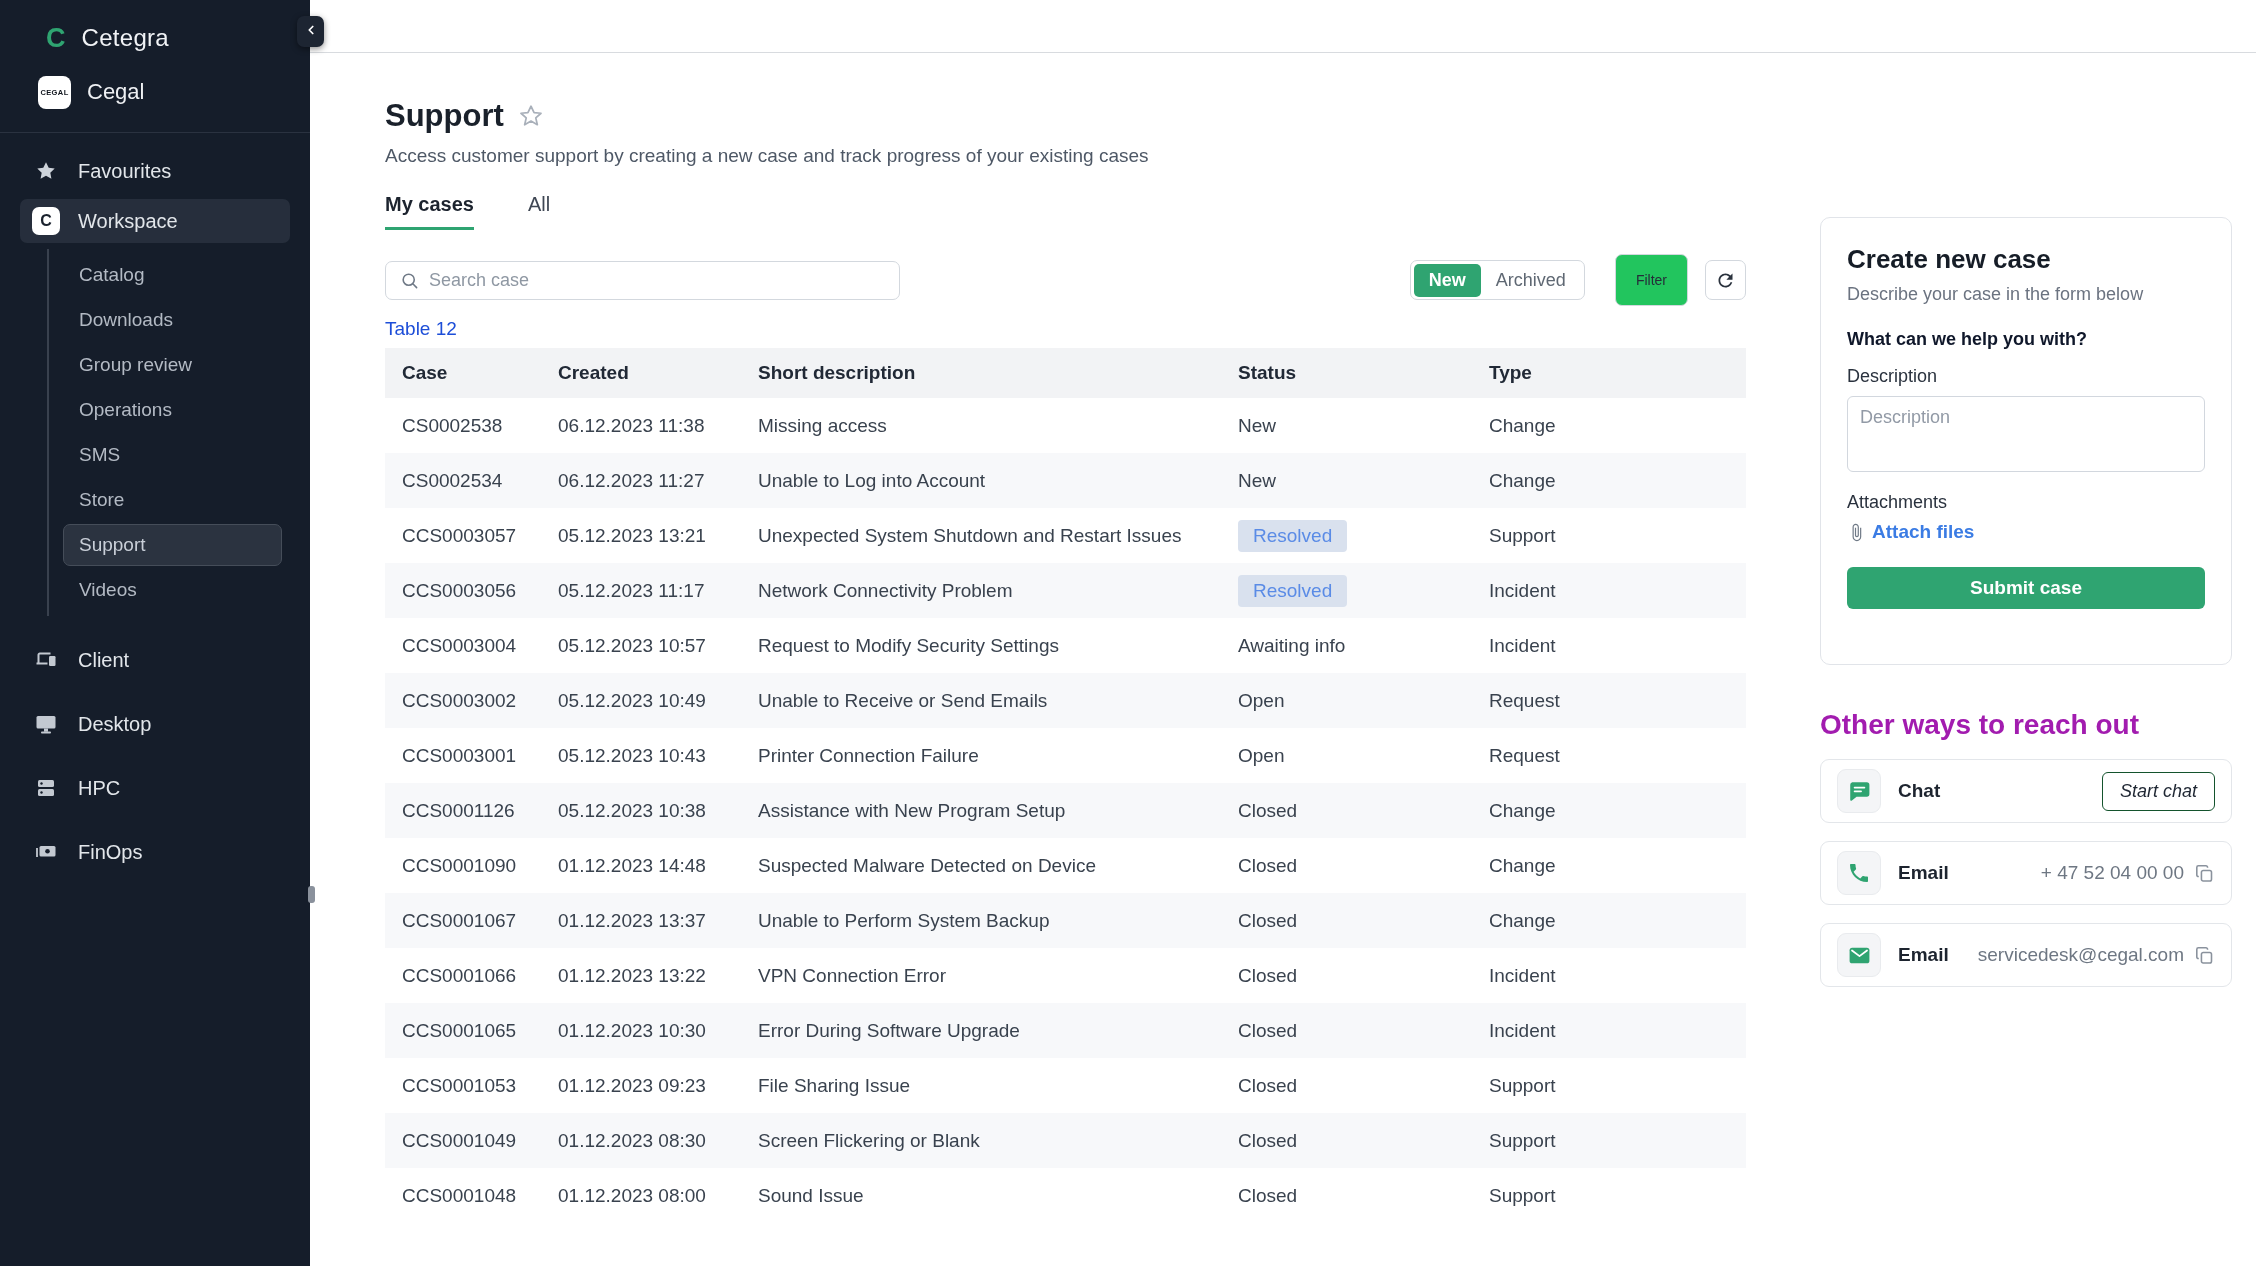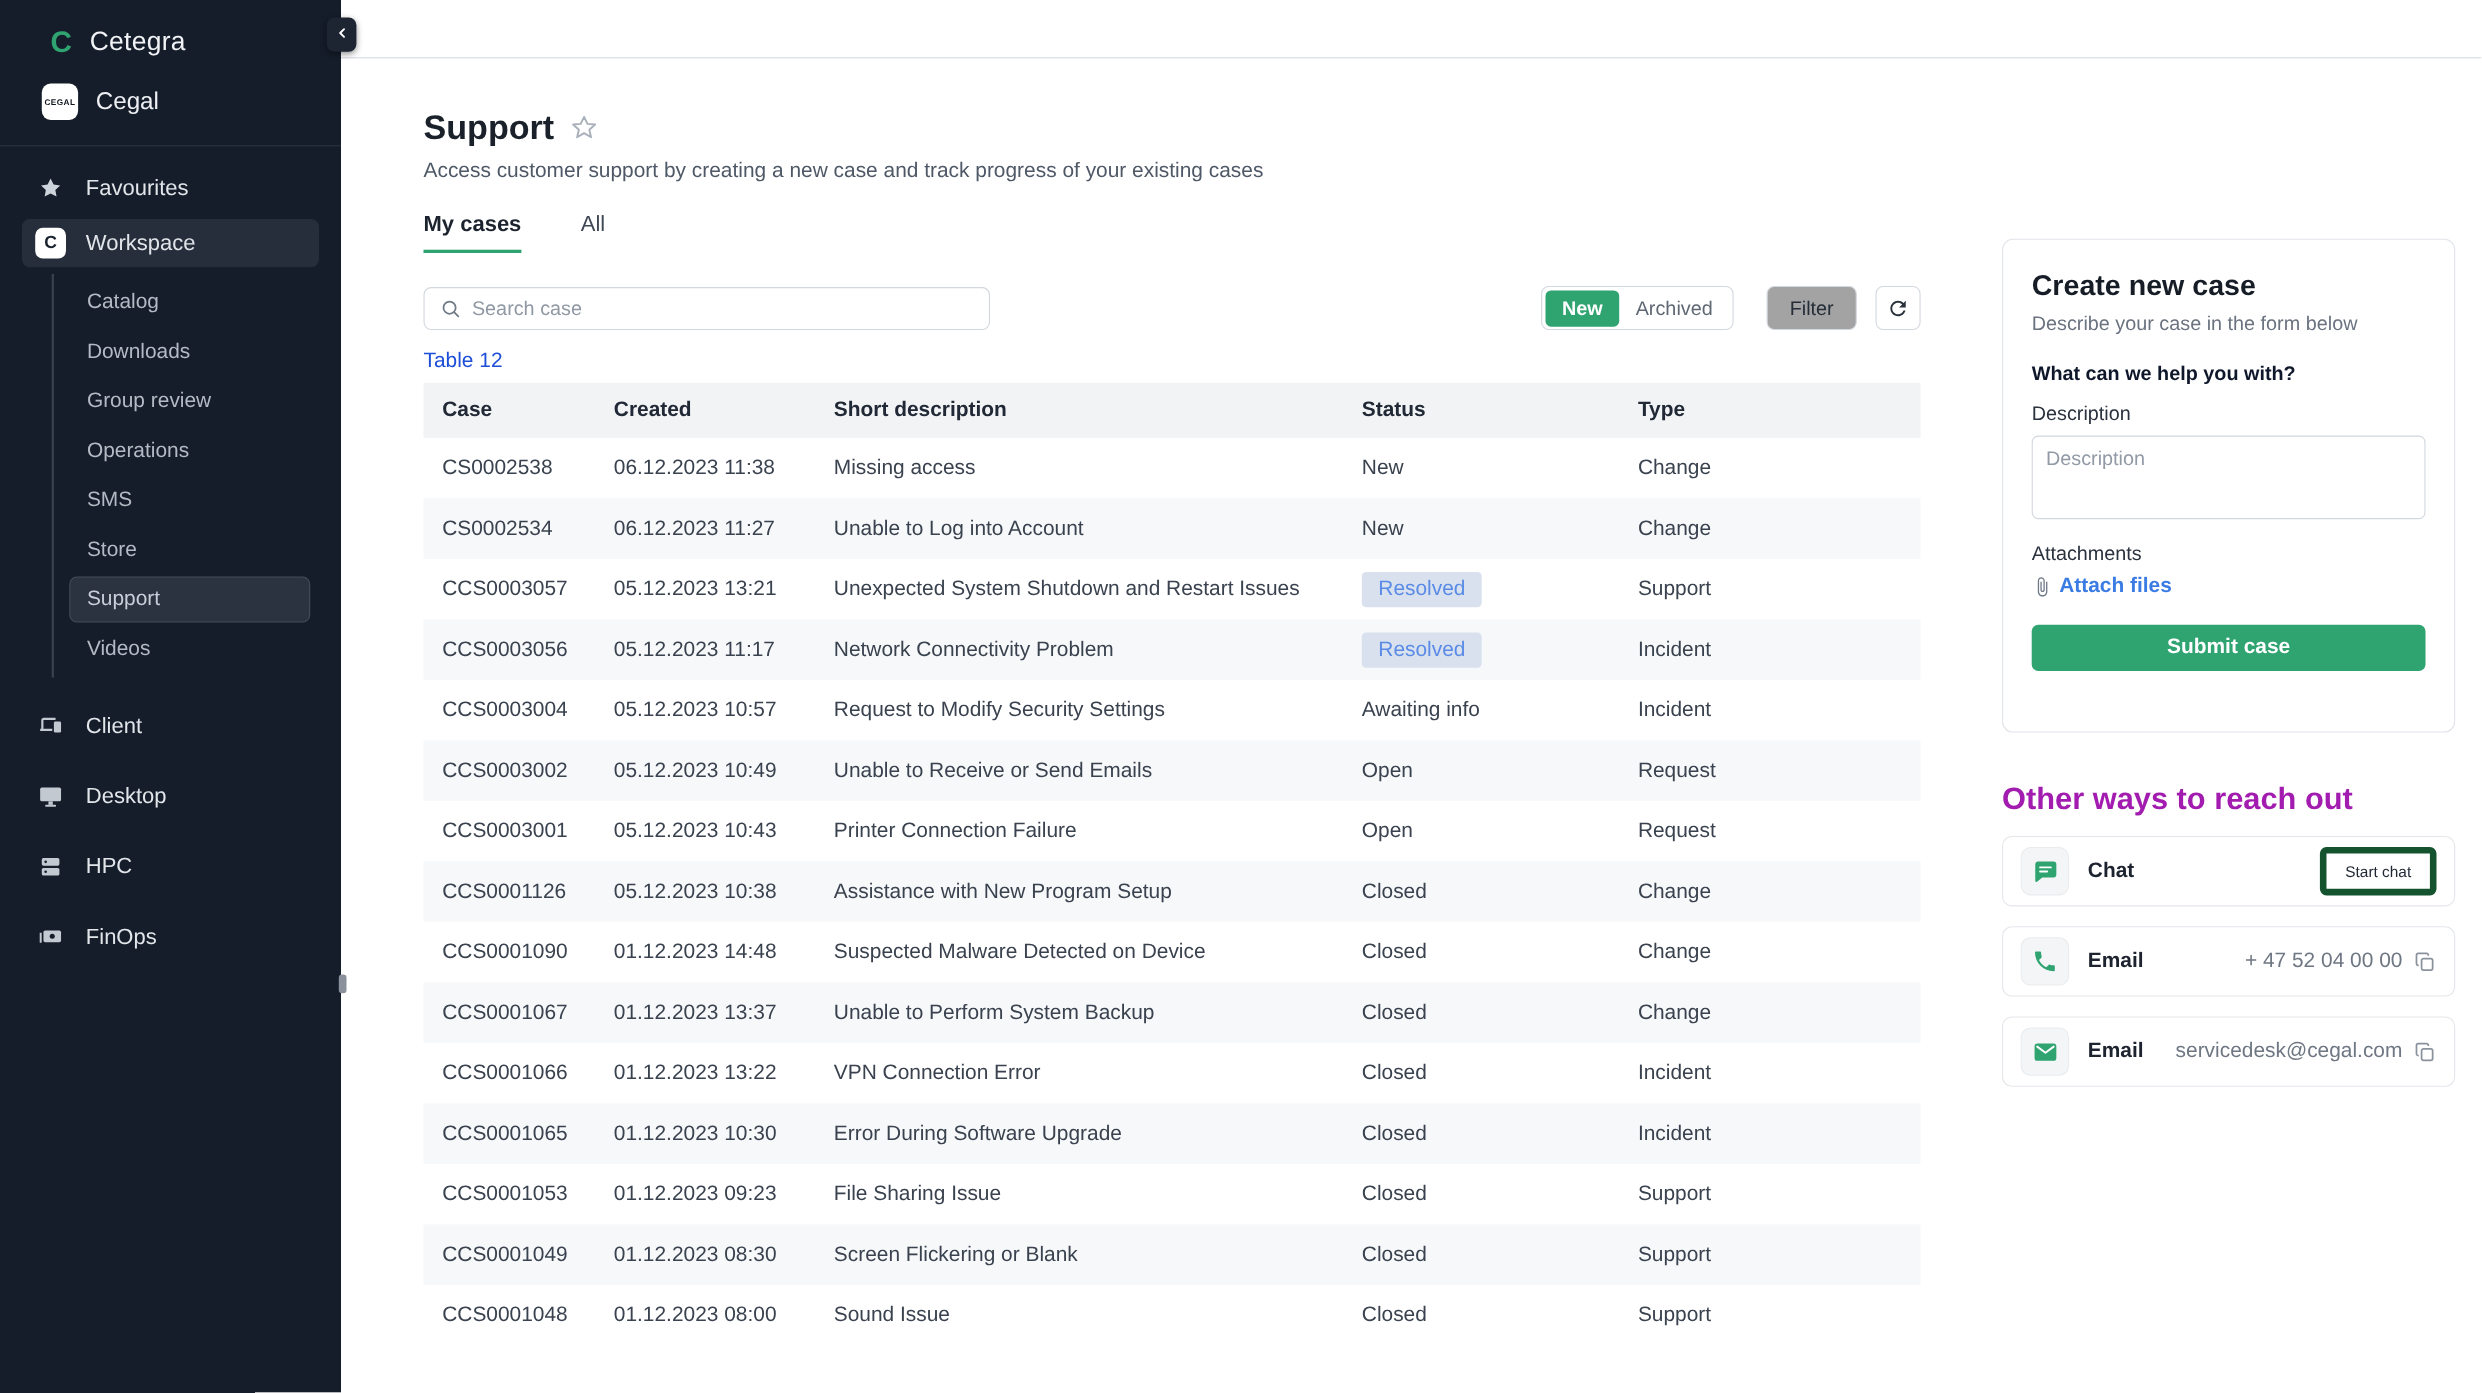--- a/index.html
+++ b/index.html
@@ -58,22 +58,22 @@
   .toolbar { display:flex; align-items:center; margin-top:30px; height:40px; }
   .search-box { display:flex; align-items:center; gap:10px; width:515px; height:39px;
                 border:1px solid #d3d8de; border-radius:7px; padding:0 14px; background:#fff; }
   .search-box input { border:none; outline:none; font-size:18px; color:#2a323e; width:100%;
                       font-family:"Liberation Sans", sans-serif; }
   .search-box input::placeholder { color:#8f98a3; }
   .toolbar-right { margin-left:auto; display:flex; align-items:center; gap:0; }
   .toggle-group { display:flex; align-items:center; border:1px solid #d3d8de; border-radius:7px; padding:3px; height:40px; }
   .toggle-opt { font-size:18px; padding:6px 15px; border-radius:5px; color:#5f6873; cursor:pointer; }
   .toggle-opt.active { background:#2fa471; color:#ffffff; font-weight:bold; }
-  .filter-btn { margin-left:30px; height:40px; border:1px solid #d3d8de; background:#a3a3a3; border-radius:7px;
-                font-size:18px; color:#252d39; padding:0 20px; font-family:"Liberation Sans", sans-serif; cursor:pointer; }
+  .filter-btn { margin-left:30px; height:52px; border:1px solid #d3d8de; background:#22c55e; border-radius:7px;
+                font-size:14px; color:#252d39; padding:0 20px; font-family:"Liberation Sans", sans-serif; cursor:pointer; }
   .refresh-btn { margin-left:17px; width:41px; height:40px; border:1px solid #d3d8de; background:#fff; border-radius:7px;
                  display:flex; align-items:center; justify-content:center; cursor:pointer; }
 
   .table-label { margin-top:18px; font-size:19px; color:#1d4ed8; }
   .ctable { margin-top:8px; width:1361px; }
   .thead { display:flex; align-items:center; height:50px; background:#f2f3f5; font-weight:bold; font-size:19px; color:#212936; }
   .trow { display:flex; align-items:center; height:55px; font-size:19px; color:#39424e; cursor:pointer; }
   .trow:nth-child(even) { background:#f7f8fa; }
   .col-case { width:173px; padding-left:17px; }
   .col-created { width:200px; }
@@ -99,22 +99,22 @@
   .submit-btn { margin-top:24px; width:100%; height:42px; background:#2fa471; border:none; border-radius:6px;
                 color:#ffffff; font-size:19px; font-weight:bold; font-family:"Liberation Sans", sans-serif; cursor:pointer; }
 
   .reach-title { margin-top:44px; font-size:28px; font-weight:bold; color:#a21caf; }
   .reach-card { margin-top:18px; height:64px; border:1px solid #e3e6ea; border-radius:9px; background:#fff;
                 display:flex; align-items:center; padding:0 16px; }
   .icon-tile { width:44px; height:44px; background:#f4f5f7; border:1px solid #e9ebee; border-radius:9px;
                display:flex; align-items:center; justify-content:center; }
   .reach-label { margin-left:17px; font-size:19px; font-weight:bold; color:#1d242f; }
   .reach-right { margin-left:auto; display:flex; align-items:center; gap:10px; }
-  .start-chat-btn { border:6px solid #14532d; background:#fff; border-radius:6px; padding:8px 17px;
-                    font-size:14px; color:#1f2733; font-family:"Liberation Sans", sans-serif; cursor:pointer; }
+  .start-chat-btn { border:1px solid #14532d; background:#fff; border-radius:6px; padding:8px 17px;
+                    font-size:18px; color:#1f2733; font-family:"Liberation Sans", sans-serif; cursor:pointer;font-style:italic; }
   .reach-value { font-size:19px; color:#6e7783; }
   .copy-btn { background:none; border:none; display:flex; align-items:center; cursor:pointer; }
 </style>
 </head>
 <body>
 
 <aside class="sidebar">
   <div class="brand-row">
     <span class="brand-logo">C</span>
     <span class="brand-name">Cetegra</span>

